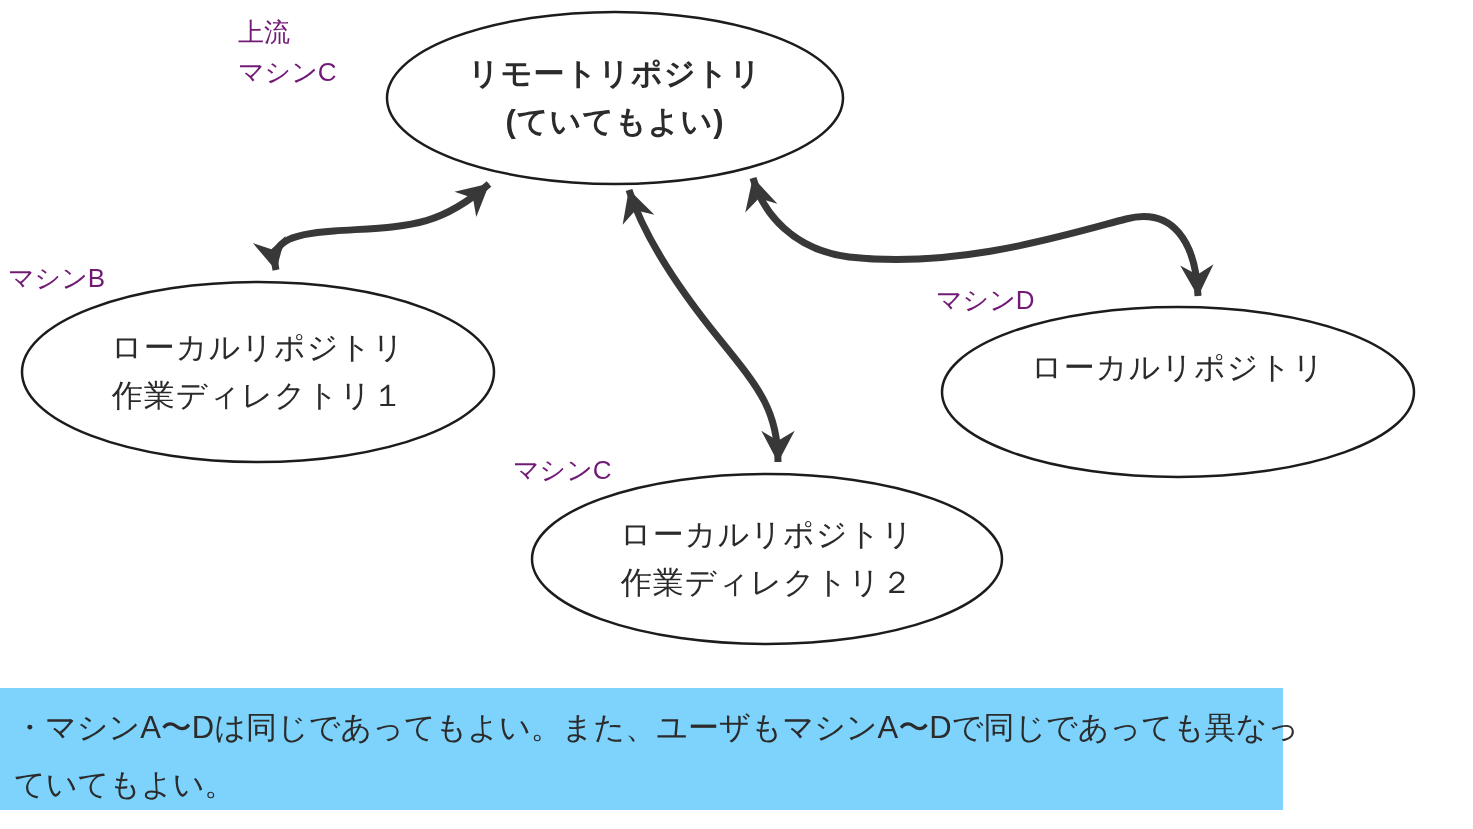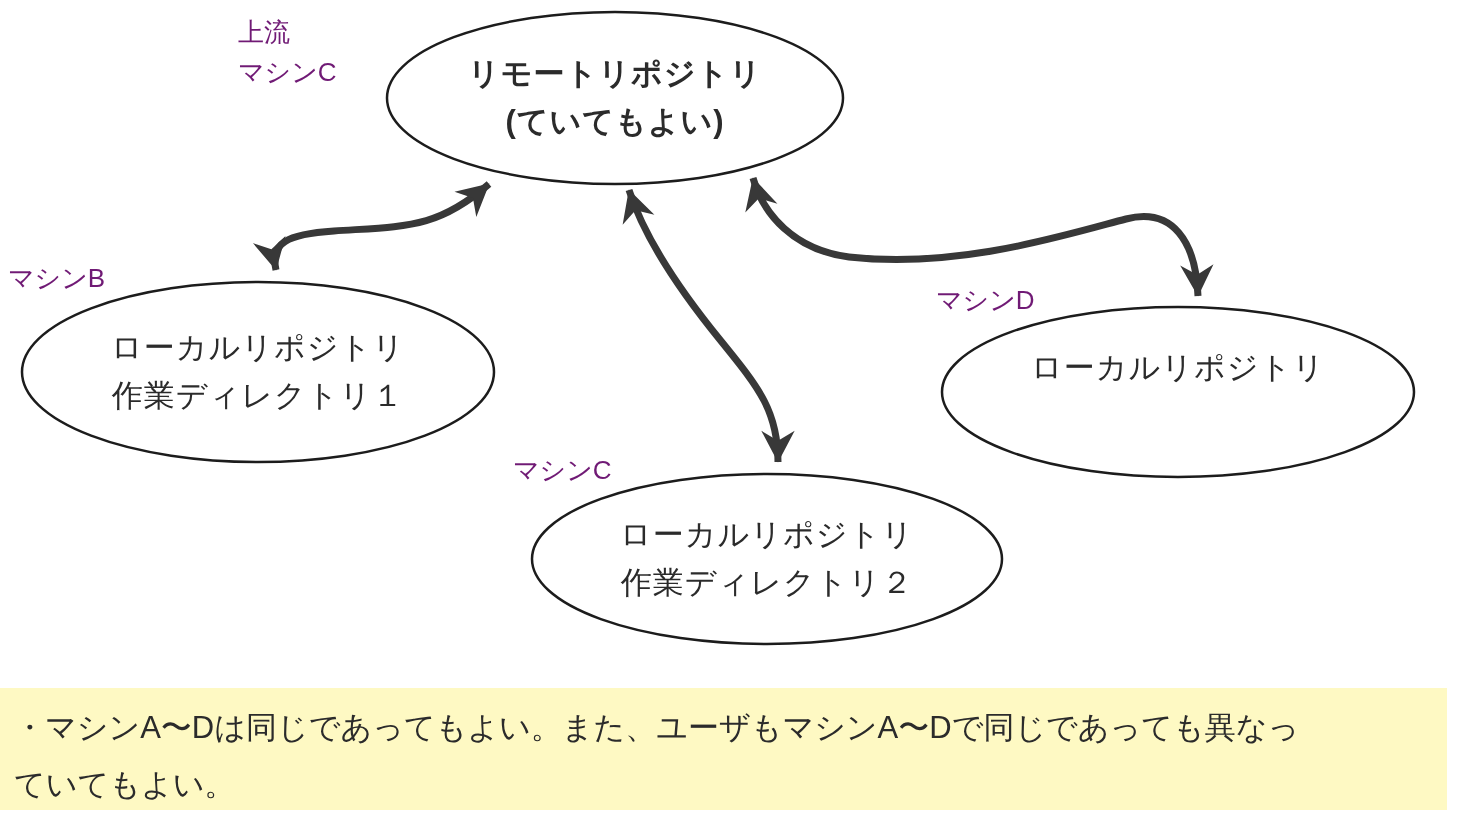--- a/index.html
+++ b/index.html
@@ -35,23 +35,23 @@
     position: absolute;
     color: #701a75;
     font-size: 26px;
     line-height: 40px;
     white-space: nowrap;
   }
   .note-box {
     position: absolute;
     left: 0;
     top: 688px;
-    width: 1447px;
+    width: 1283px;
     height: 122px;
-    background: #fef9c3;
+    background: #7dd3fc;
     box-sizing: border-box;
     padding: 11px 16px 0 14px;
   }
   .note-line {
     color: #2b2b2b;
     font-size: 31px;
     line-height: 57px;
     white-space: nowrap;
   }
 </style>

